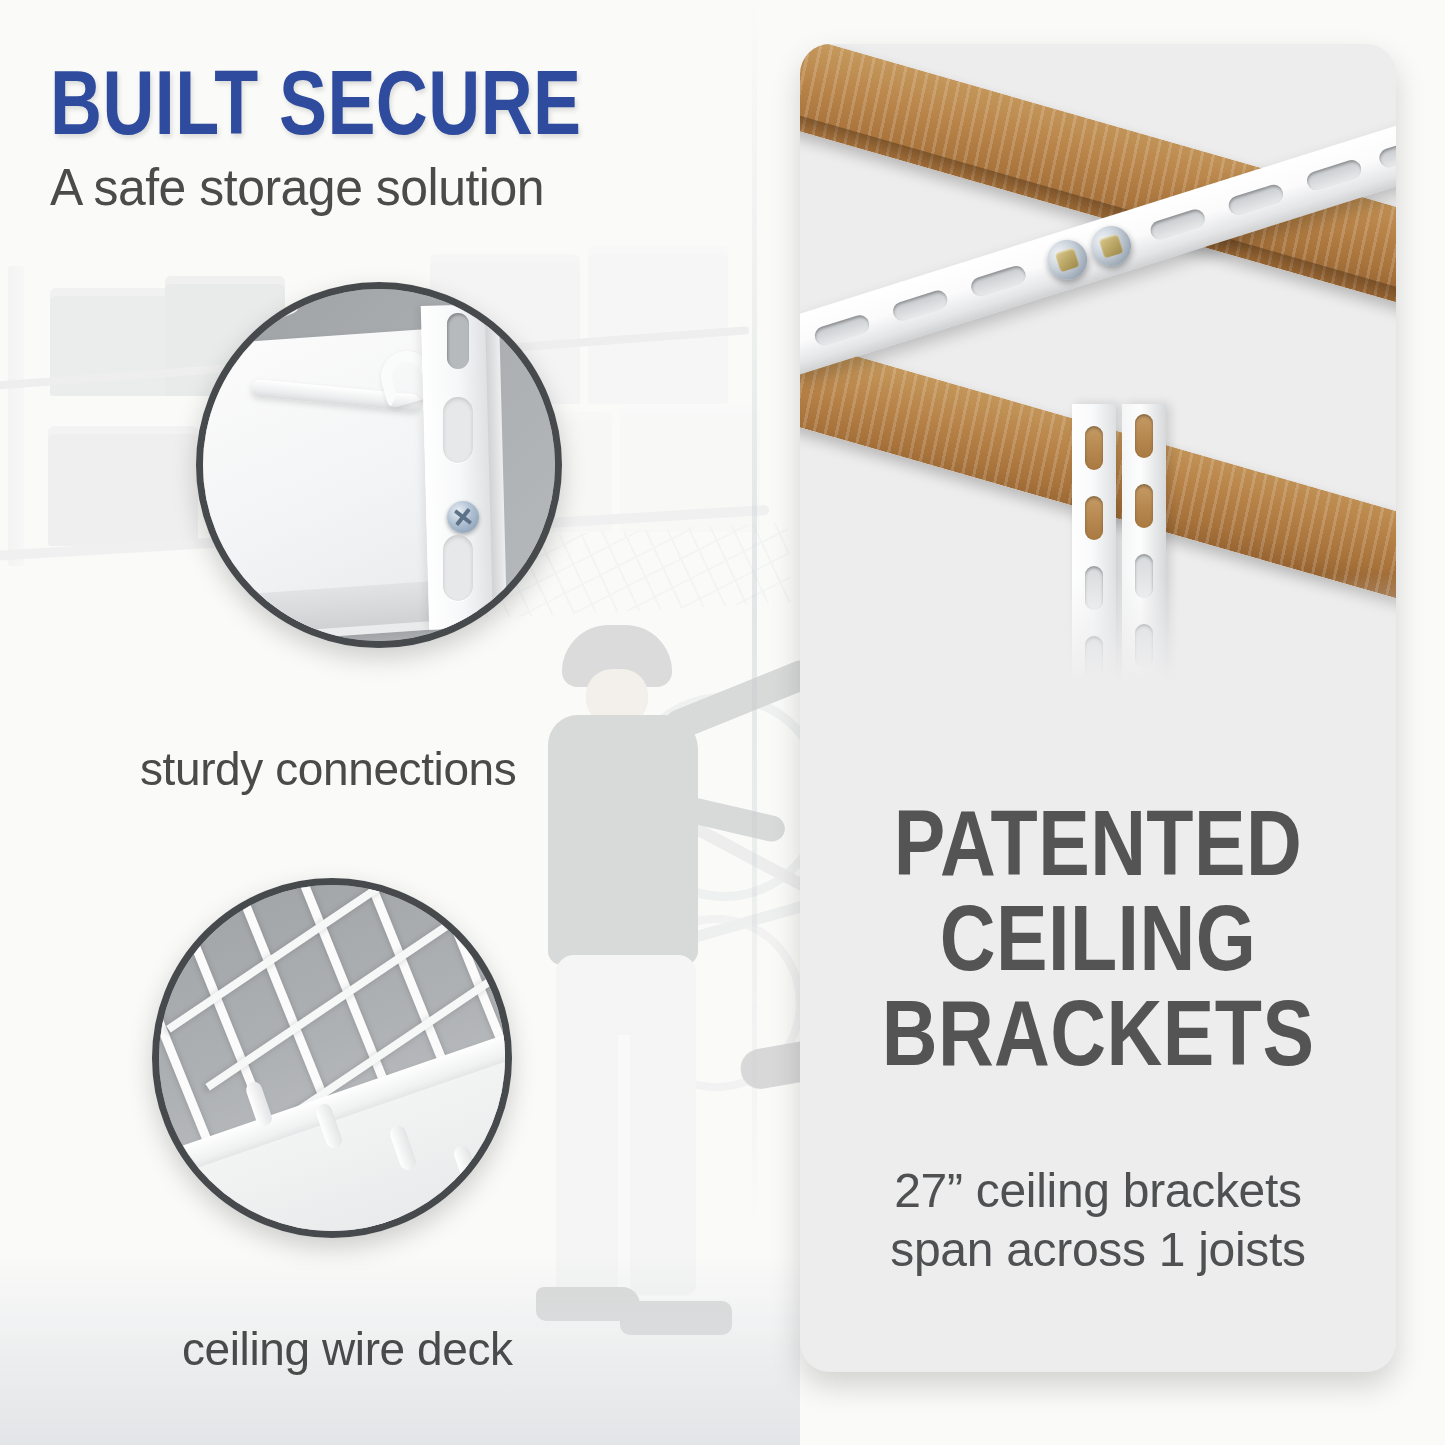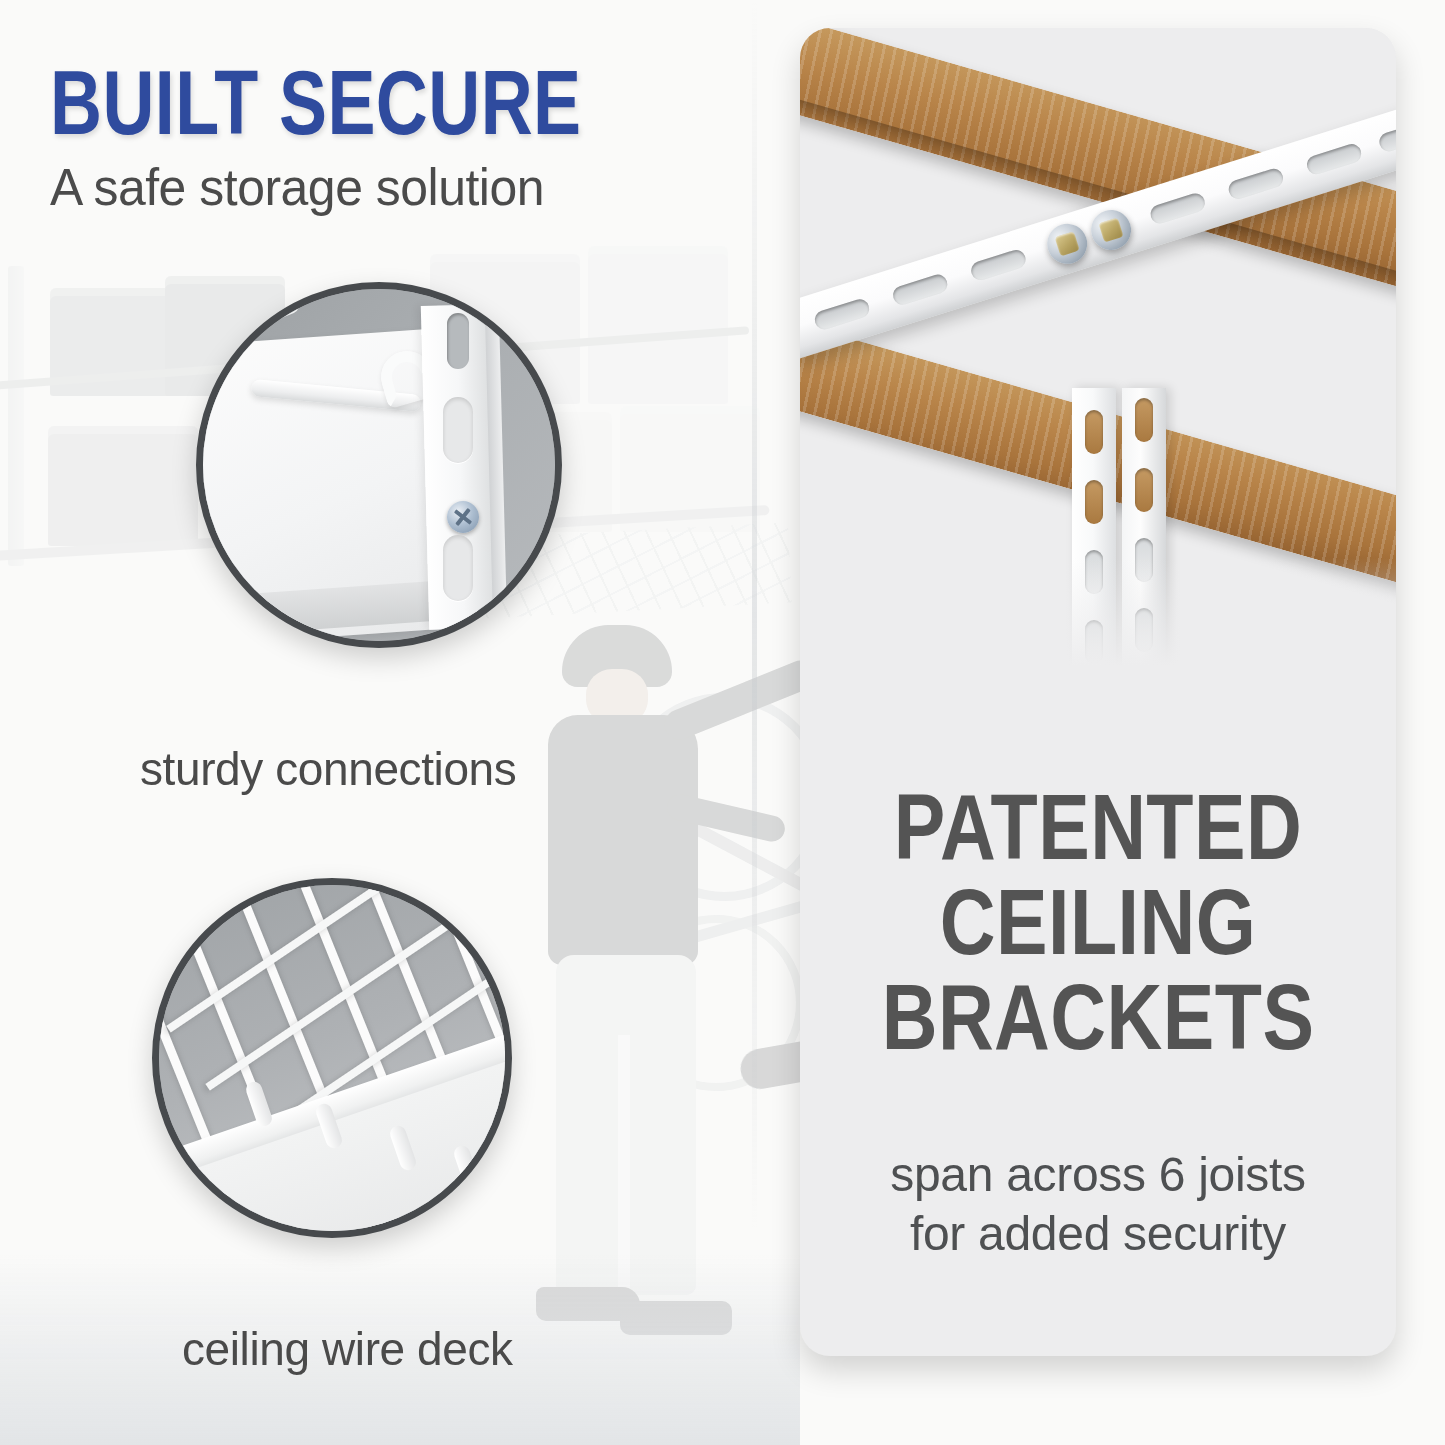--- a/index.html
+++ b/index.html
@@ -253,21 +253,21 @@
 
   .caption{
     position:absolute; font-size:46px; color:#4A4A4A; font-weight:400;
     letter-spacing:-.4px; white-space:nowrap;
   }
   #caption-connections{ left:140px; top:742px; }
   #caption-wiredeck{    left:182px; top:1322px; }
 
   
   #bracket-card{
-    position:absolute; left:800px; top:28px; width:596px; height:1328px;
+    position:absolute; left:800px; top:44px; width:596px; height:1328px;
     background:#EDEDEE; border-radius:30px; overflow:hidden;
     box-shadow:0 14px 30px rgba(0,0,0,.16);
   }
 
   
   .photo{
     position:absolute; left:0; top:0; width:596px; height:680px;
     background:#EDEDEE; overflow:hidden;
   }
   .joist{
@@ -478,16 +478,16 @@
     <div class="photo-fade"></div>
   </div>
 
   <div class="card-title">
     <span>PATENTED</span>
     <span>CEILING</span>
     <span>BRACKETS</span>
   </div>
 
   <div class="card-body">
-    <span>span across 6 joists</span>
-    <span>for added security</span>
+    <span>27” ceiling brackets</span>
+    <span>span across 1 joists</span>
   </div>
 </div>
 
 </body></html>

